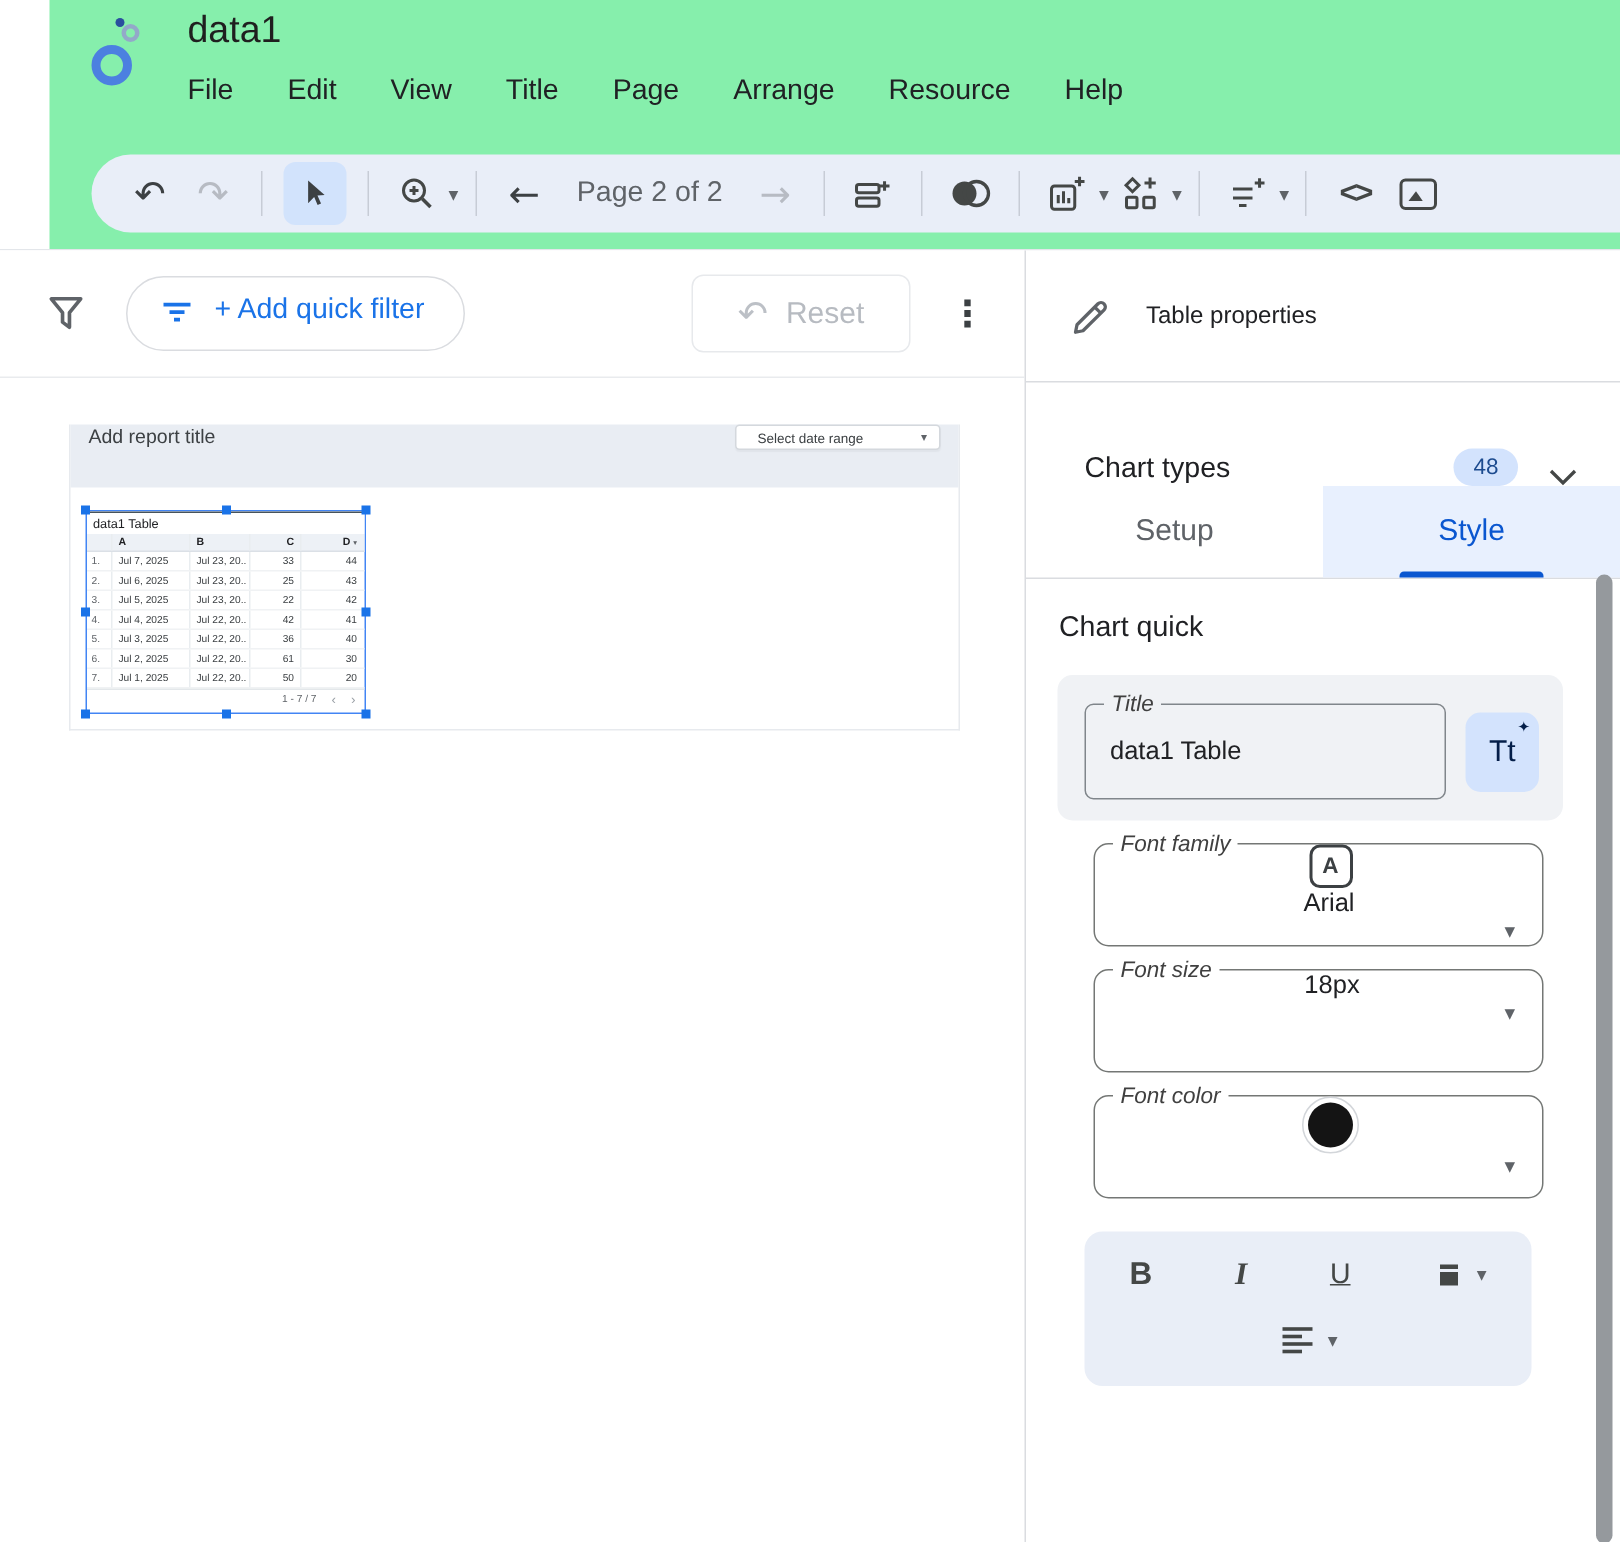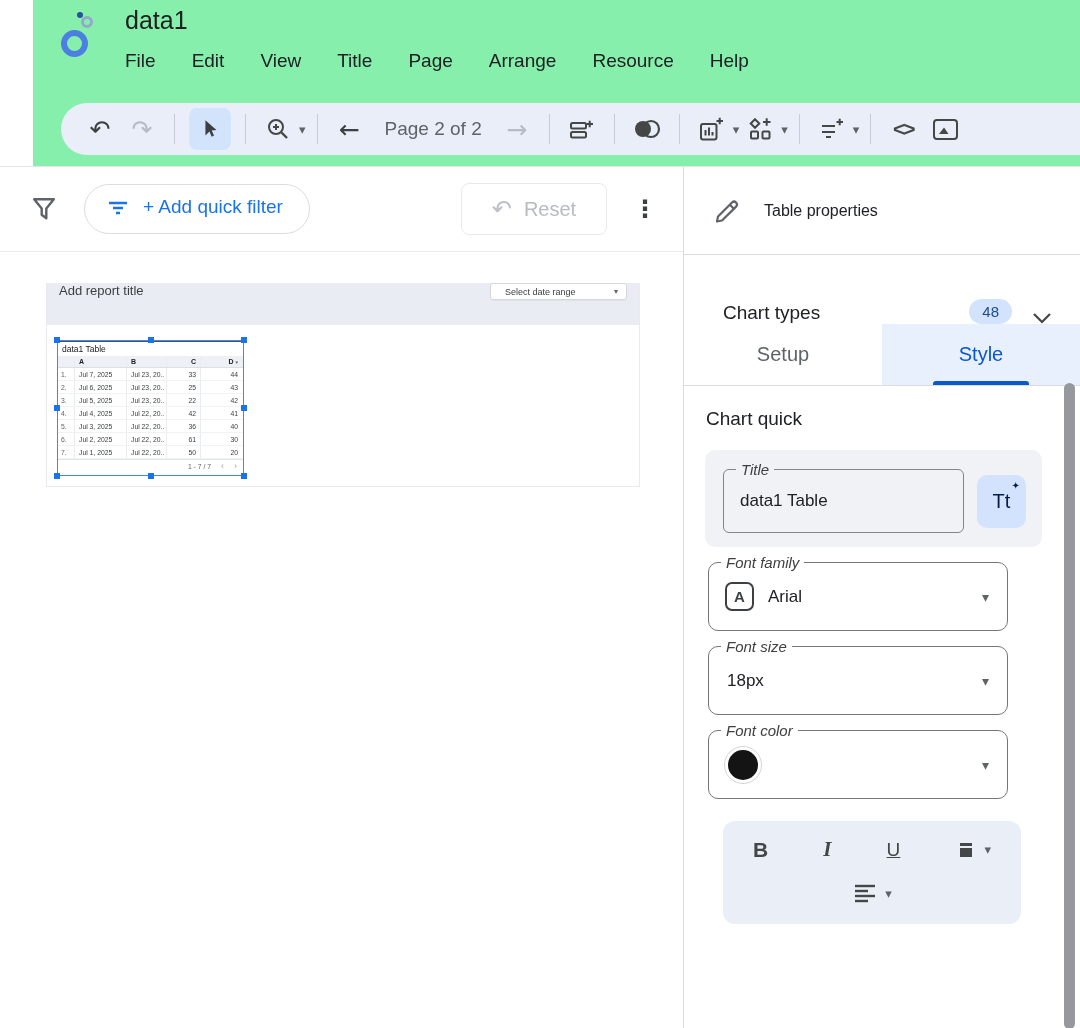--- a/index.html
+++ b/index.html
@@ -120,22 +120,22 @@
   .float-label { position:absolute; top:-9px; left:12px; font-size:15px; color:#404040;
     padding:0 5px; background:#f0f2f5; line-height:17px;font-style:italic; }
   .title-input { border:none; outline:none; background:transparent; width:100%;
     font-size:17px; color:#202124; padding-left:16px;
     font-family:"Liberation Sans","DejaVu Sans",sans-serif; }
   .tt-btn { width:49px; height:53px; margin-left:13px; background:#d3e3fd;
     border-radius:10px; display:flex; align-items:center; justify-content:center;
     position:relative; font-size:20px; color:#041e49; font-weight:500; }
   .tt-sparkle { position:absolute; top:5px; right:6px; font-size:10px; color:#041e49; }
 
-  .field { position:relative; margin:15px 0 0 24px; width:300px; height:69px;
-    border:1px solid #747775; border-radius:10px; display:flex; align-items:center; }
+  .field { position:relative; margin:15px 0 0 45px; width:300px; height:69px;
+    border:1px solid #747775; border-radius:10px; display:flex; align-items:center;flex-direction:column; }
   .field .float-label { background:#fff; }
   .field-caret { margin-left:auto; margin-right:18px; font-size:14px; color:#5f6368; }
   .font-a-icon { width:29px; height:29px; border:2.5px solid #3c4043; border-radius:7px;
     margin-left:16px; display:flex; align-items:center; justify-content:center;
     font-size:15px; font-weight:bold; color:#3c4043; }
   .field-value { font-size:17px; color:#202124; margin-left:14px; }
   .field-value.lone { margin-left:18px; }
   .swatch-outer { width:38px; height:38px; border-radius:50%; border:1px solid #d3d6da;
     margin-left:15px; display:flex; align-items:center; justify-content:center; background:#fff; }
   .swatch-inner { width:30px; height:30px; border-radius:50%; background:#141414; }

